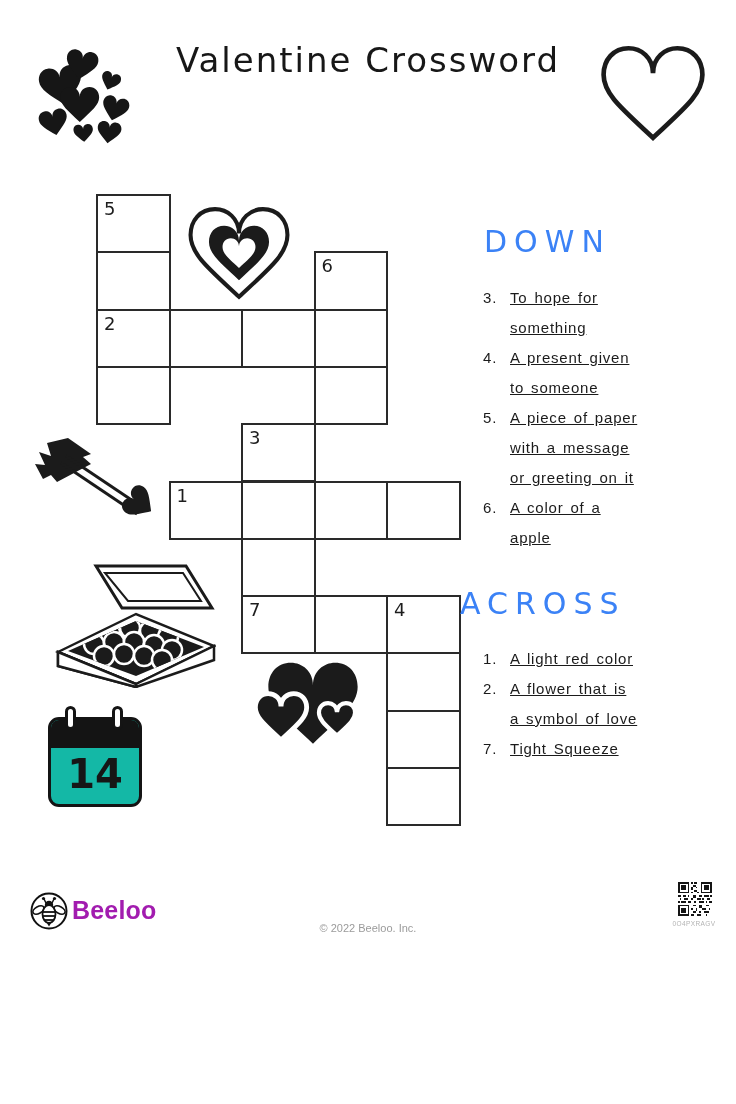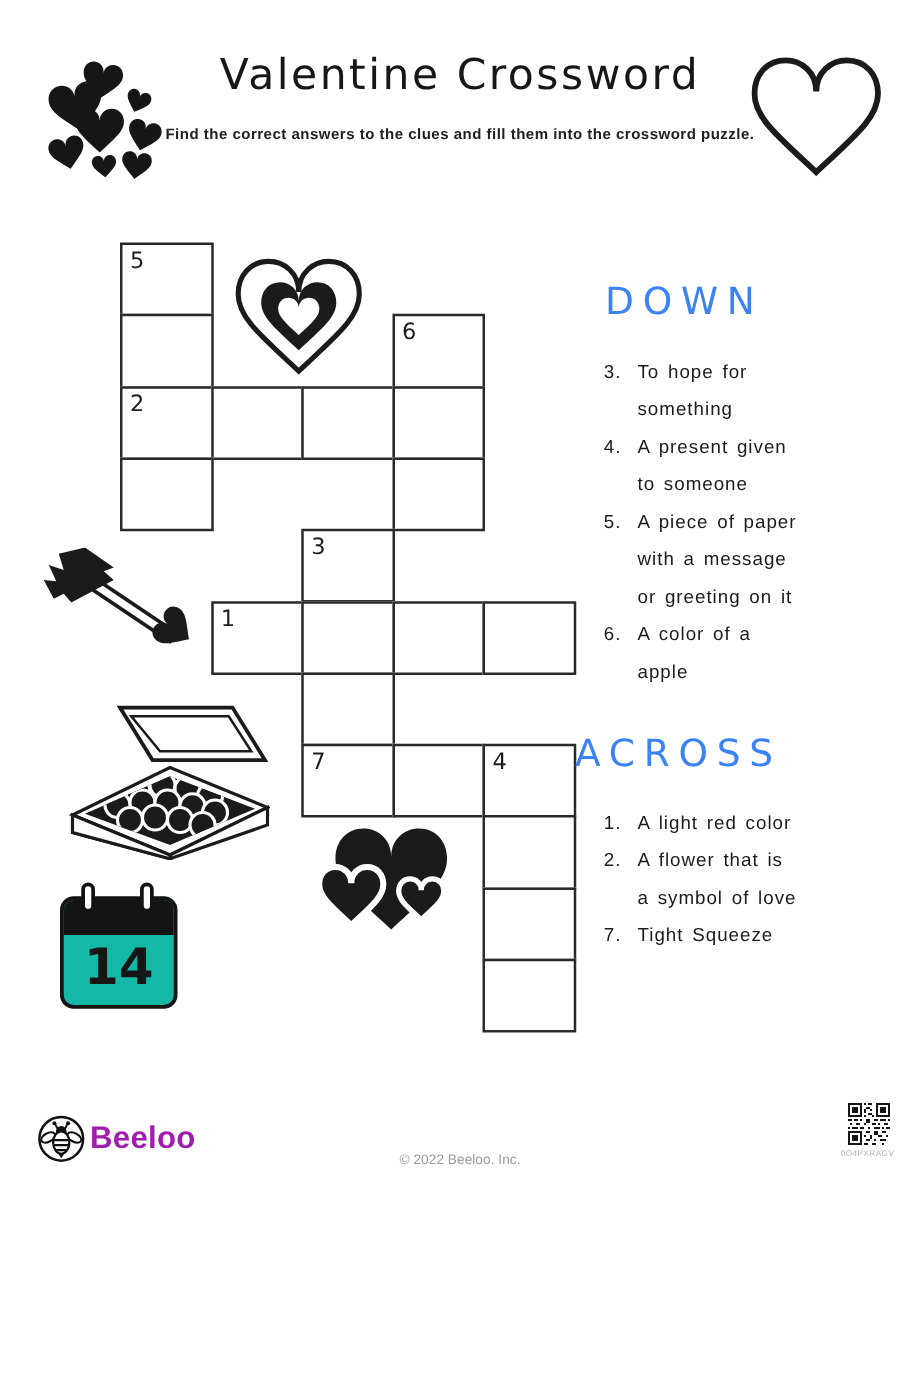--- a/index.html
+++ b/index.html
@@ -16,21 +16,21 @@
   
   .cell{position:absolute;background:#fff;border:2px solid #2a2a2a;box-sizing:border-box;}
   .cellnum{position:absolute;top:2px;left:6px;font-size:18px;color:#1d1d1d;
            font-family:"DejaVu Sans",sans-serif;}
 
   
   .clue-head{font-size:30px;letter-spacing:7px;color:#3b82f6;font-family:"DejaVu Sans",sans-serif;}
   .clue-list{width:220px;}
   .clue-item{display:flex;font-size:15px;line-height:30px;letter-spacing:.8px;word-spacing:2px;color:#1b1b1b;}
   .clue-num{width:27px;flex:none;}
-  .clue-txt{width:132px;}
+  .clue-txt{width:132px;text-decoration:underline;}
 
   
   .calendar{left:48px;top:706px;width:96px;height:112px;}
   .cal-body{position:absolute;top:11px;left:0;width:94px;height:90px;background:#14b8a6;
             border:3px solid #141414;border-radius:11px;overflow:hidden;box-sizing:border-box;}
   .cal-top{height:28px;background:#141414;}
   .cal-day{text-align:center;font-size:40px;font-weight:700;color:#161616;line-height:52px;
            font-family:"DejaVu Sans",sans-serif;}
   .cal-ring{position:absolute;top:0;width:11px;height:24px;background:#fff;border:3px solid #141414;
             border-radius:8px;box-sizing:border-box;z-index:2;}
@@ -65,21 +65,20 @@
     <use href="#hp" fill="#161616" transform="translate(42,6) scale(0.36) rotate(10 50 46)"></use>
     <use href="#hp" fill="#161616" transform="translate(80,30) scale(0.22) rotate(20 50 46)"></use>
     <use href="#hp" fill="#161616" transform="translate(36,45) scale(0.44)"></use>
     <use href="#hp" fill="#161616" transform="translate(81,56) scale(0.30) rotate(15 50 46)"></use>
     <use href="#hp" fill="#161616" transform="translate(14,70) scale(0.32) rotate(-12 50 46)"></use>
     <use href="#hp" fill="#161616" transform="translate(51,86) scale(0.22) rotate(-5 50 46)"></use>
     <use href="#hp" fill="#161616" transform="translate(76,83) scale(0.27) rotate(8 50 46)"></use>
   </svg>
 
   <div class="abs title">Valentine Crossword</div>
-  <div class="abs subtitle">Find the correct answers to the clues and fill them into the crossword puzzle.</div>
 
   <svg class="abs" style="left:601px;top:42px" width="104" height="102" viewBox="0 0 100 92">
     <use href="#hp" fill="#ffffff" stroke="#1b1b1b" stroke-width="4.5"></use>
   </svg>
 
   <div class="abs" style="left:0;top:0;width:736px;height:1104px" id="gridbox">
       <div class="cell" style="left: 96px; top: 194px; width: 74.5px; height: 59.3px;">
         <span class="cellnum">5</span>
       </div>
       <div class="cell" style="left: 96px; top: 251.3px; width: 74.5px; height: 59.3px;"></div>

